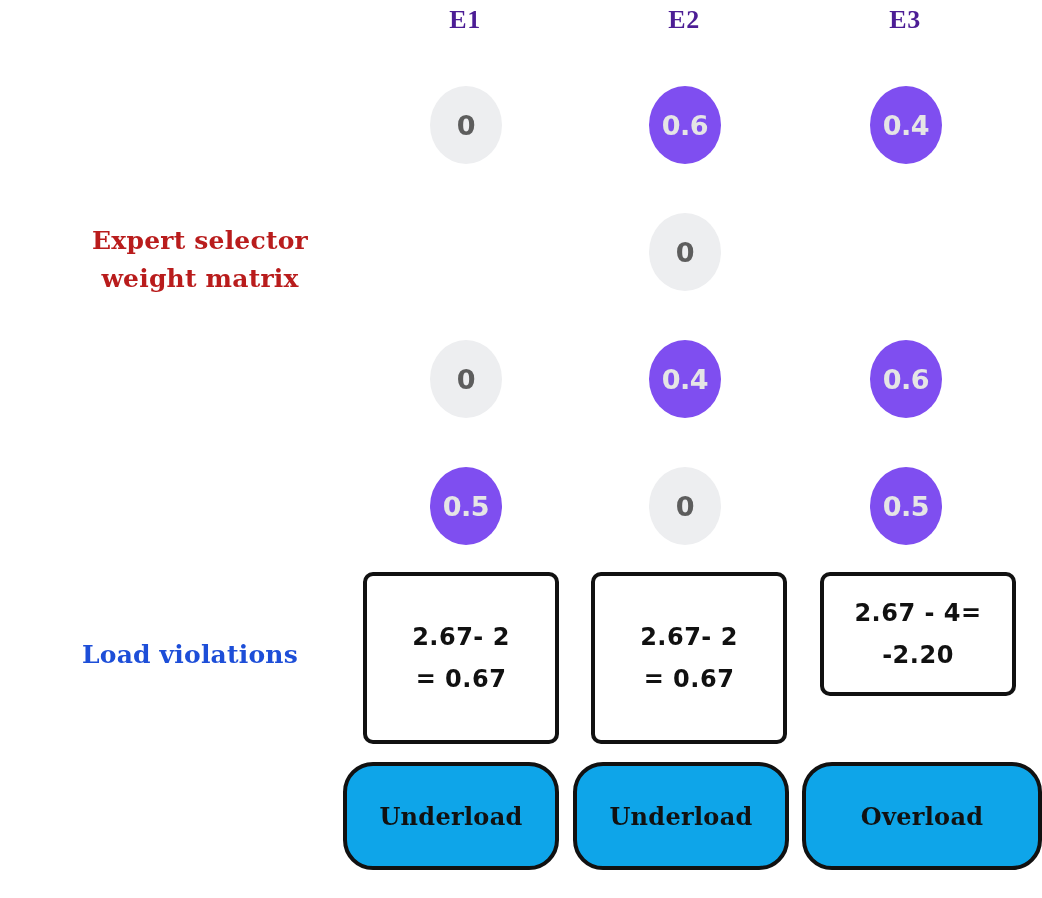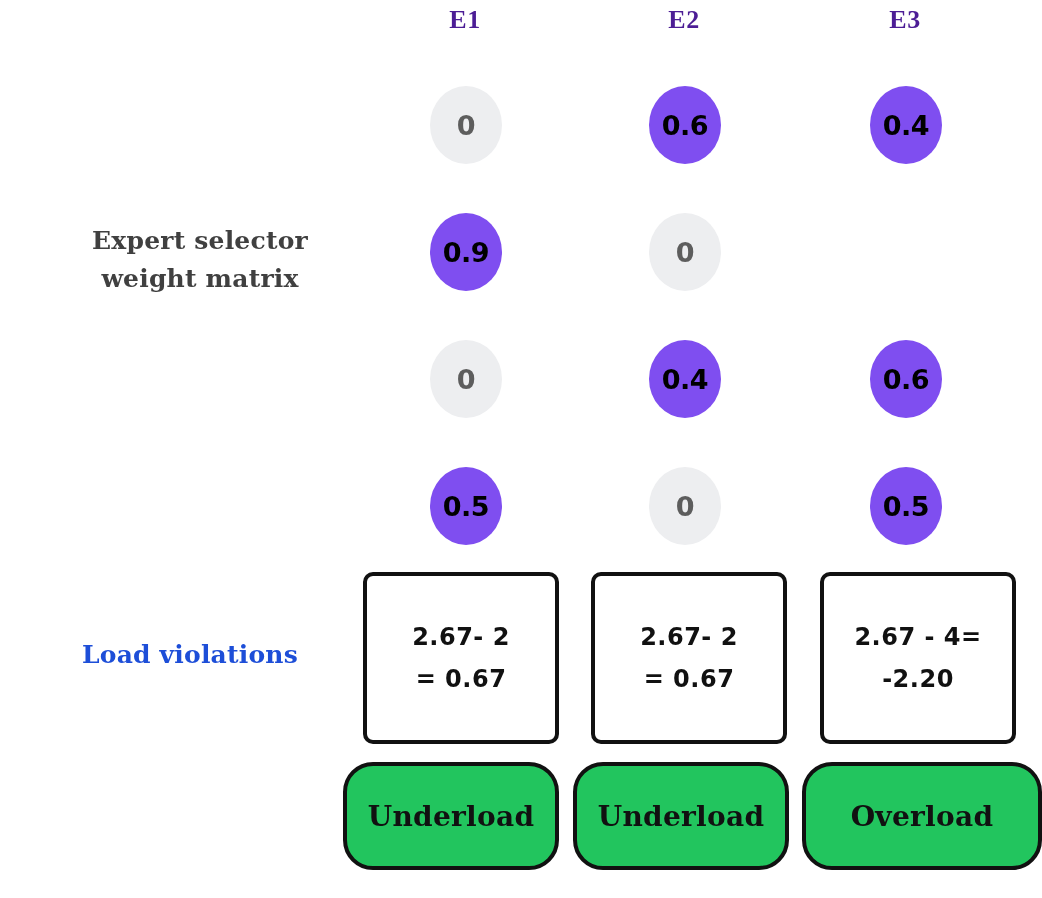--- a/index.html
+++ b/index.html
@@ -41,21 +41,21 @@
   .matrix-label {
     position: absolute;
     left: 30px;
     top: 222px;
     width: 340px;
     text-align: center;
     font-family: "DejaVu Serif", "Liberation Serif", serif;
     font-weight: bold;
     font-size: 25px;
     line-height: 38px;
-    color: #404040;
+    color: #b91c1c;
     letter-spacing: 0.2px;
   }
   .matrix-label .ml-line { display: block; white-space: nowrap; }
 
   .violations-label {
     position: absolute;
     left: 30px;
     top: 640px;
     width: 320px;
     text-align: center;
@@ -77,21 +77,21 @@
     align-items: center;
     justify-content: center;
     font-family: "DejaVu Sans", "Liberation Sans", sans-serif;
     font-weight: bold;
     font-size: 27px;
     letter-spacing: -0.5px;
     box-sizing: border-box;
   }
   .cell.active {
     background: #7f4ef0;
-    color: #000000;
+    color: #e5e5e5;
   }
   .cell.zero {
     background: #edeef0;
     color: #5d5d5d;
   }
 
   
   .calc-box {
     position: absolute;
     box-sizing: border-box;
@@ -109,27 +109,27 @@
     line-height: 42px;
     letter-spacing: 0.5px;
   }
   .calc-box .calc-line { display: block; white-space: pre; }
 
   .status-box {
     position: absolute;
     box-sizing: border-box;
     border: 4px solid #111111;
     border-radius: 30px;
-    background: #22c55e;
+    background: #0ea5e9;
     display: flex;
     align-items: center;
     justify-content: center;
     font-family: "DejaVu Serif", "Liberation Serif", serif;
     font-weight: bold;
-    font-size: 28px;
+    font-size: 24px;
     color: #111111;
     letter-spacing: 0.3px;
     white-space: nowrap;
   }
 </style>
 </head>
 <body>
 
 <div id="diagram">
 
@@ -141,42 +141,41 @@
     <span class="ml-line">Expert selector</span>
     <span class="ml-line">weight matrix</span>
   </div>
 
   <div class="violations-label">Load violations</div>
 
   <div class="cell zero" style="left:430px; top:86px;">0</div>
   <div class="cell active" style="left:649px; top:86px;">0.6</div>
   <div class="cell active" style="left:870px; top:86px;">0.4</div>
 
-  <div class="cell active" style="left:430px; top:213px;">0.9</div>
   <div class="cell zero" style="left:649px; top:213px;">0</div>
 
   <div class="cell zero" style="left:430px; top:340px;">0</div>
   <div class="cell active" style="left:649px; top:340px;">0.4</div>
   <div class="cell active" style="left:870px; top:340px;">0.6</div>
 
   <div class="cell active" style="left:430px; top:467px;">0.5</div>
   <div class="cell zero" style="left:649px; top:467px;">0</div>
   <div class="cell active" style="left:870px; top:467px;">0.5</div>
 
   <div class="calc-box" style="left:363px; top:572px; width:196px; height:172px;">
     <span class="calc-line">2.67- 2</span>
     <span class="calc-line">= 0.67</span>
   </div>
 
   <div class="calc-box" style="left:591px; top:572px; width:196px; height:172px;">
     <span class="calc-line">2.67- 2</span>
     <span class="calc-line">= 0.67</span>
   </div>
 
-  <div class="calc-box" style="left:820px; top:572px; width:196px; height:172px;">
+  <div class="calc-box" style="left:820px; top:572px; width:196px; height:124px;">
     <span class="calc-line">2.67 - 4=</span>
     <span class="calc-line">-2.20</span>
   </div>
 
   <div class="status-box" style="left:343px; top:762px; width:216px; height:108px;">Underload</div>
   <div class="status-box" style="left:573px; top:762px; width:216px; height:108px;">Underload</div>
   <div class="status-box" style="left:802px; top:762px; width:240px; height:108px;">Overload</div>
 
 </div>
 

